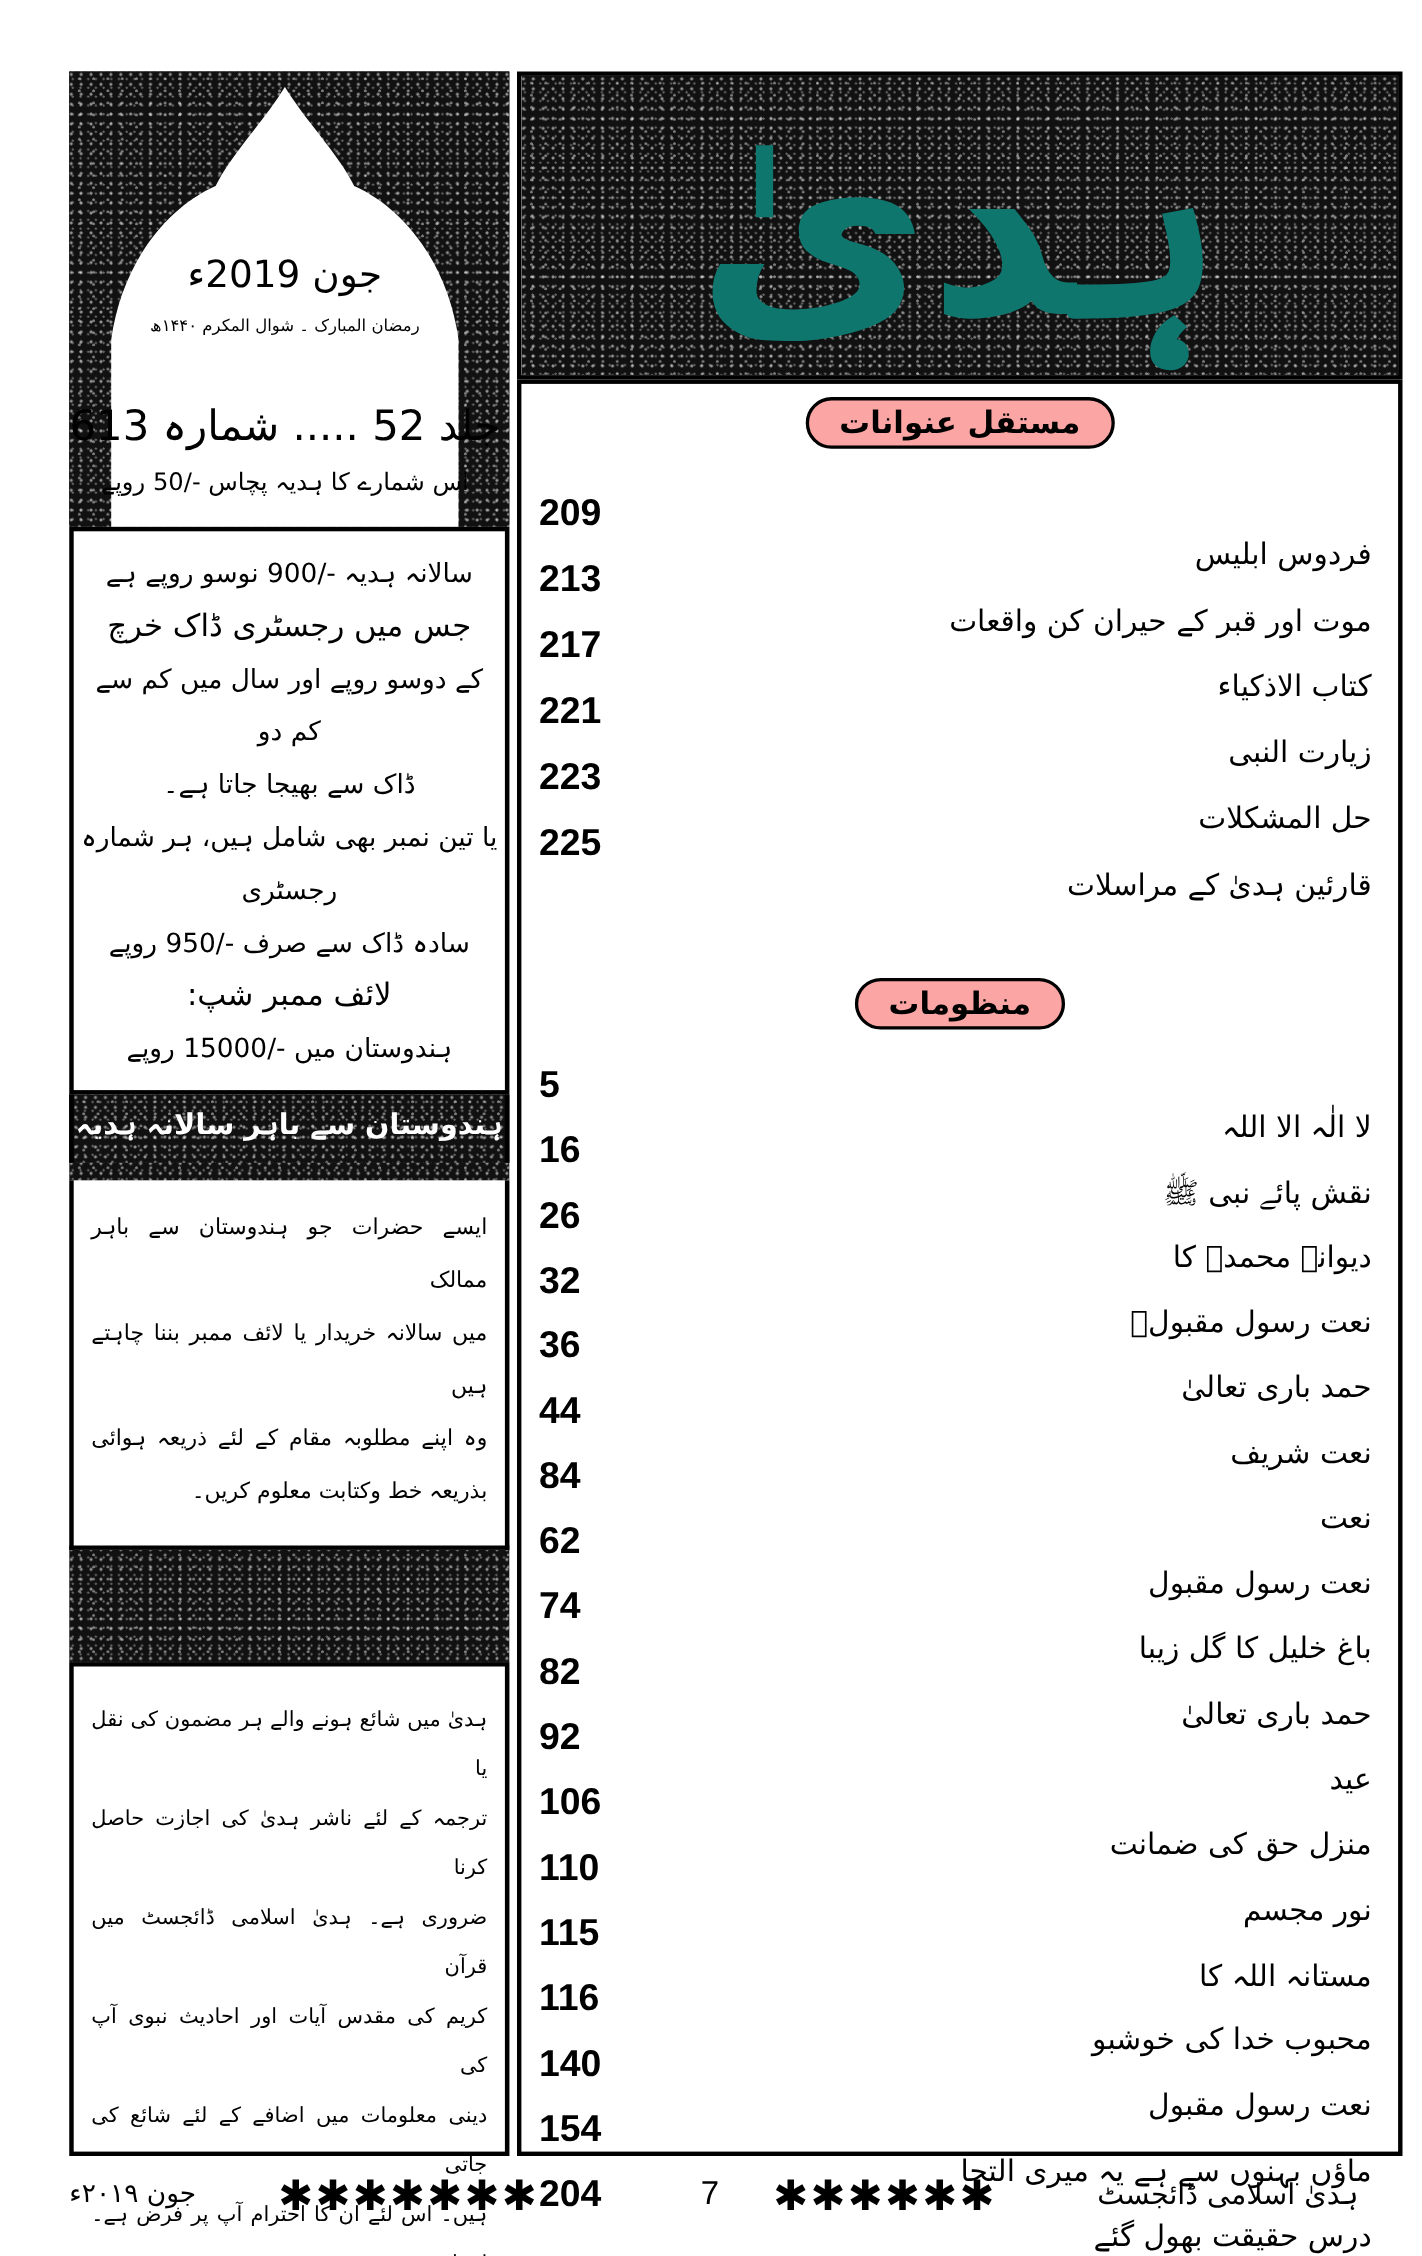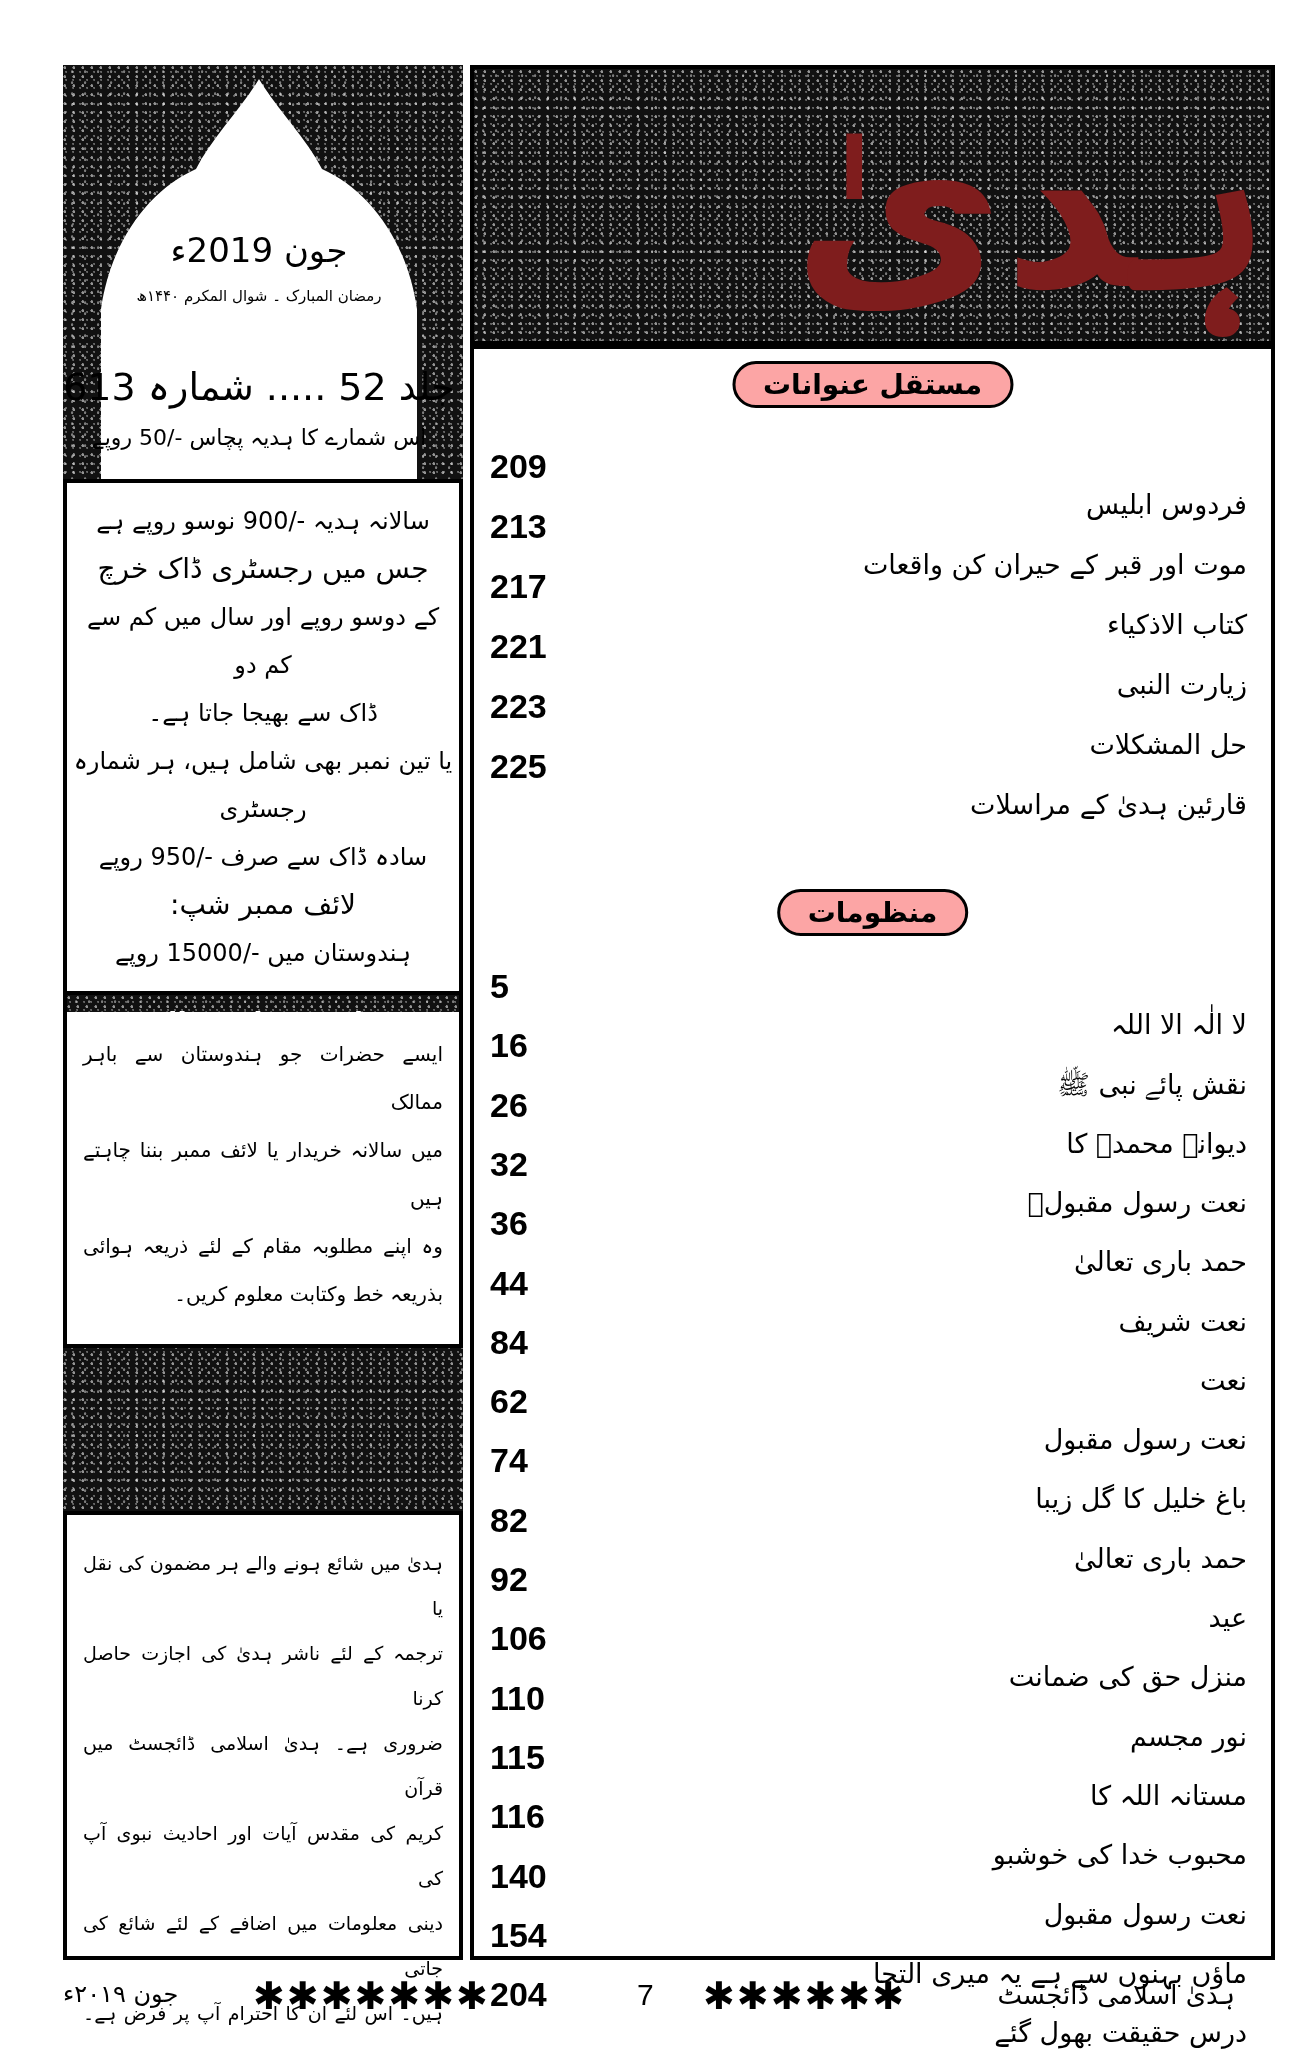--- a/index.html
+++ b/index.html
@@ -28,33 +28,33 @@
   #hijri-line { top: 222px; font-size: 15px; }
   #vol-line { top: 300px; font-size: 38px; }
   #price-line { top: 360px; font-size: 22px; }
 
   .lbox { position: absolute; left: 0; width: 400px; border: 4px solid #000; box-sizing: border-box; background:#fff; }
   #sub-box { top: 414px; height: 516px; padding: 14px 4px; }
   #sub-box .line { font-size: 24px; line-height: 48px; text-align: center; }
   #sub-box .line.big { font-size: 28px; }
   #foreign-banner { position: absolute; left: 0; top: 930px; width: 400px; height: 62px; box-sizing: border-box; border-left: 4px solid #000; border-right: 4px solid #000; }
   #foreign-banner span { position: absolute; left: 0; right: 0; top: 12px; text-align: center; color: #fff; font-size: 26px; font-weight: bold; }
-  #foreign-box { top: 947px; height: 336px; border-top: none; padding: 18px 16px; }
+  #foreign-box { top: 1008px; height: 336px; border-top: none; padding: 18px 16px; }
   #foreign-box .line { font-size: 20px; line-height: 48px; text-align: justify; text-align-last: justify; }
   #foreign-box .line.last { text-align-last: right; }
   #contact-box { top: 1328px; height: 120px; padding: 22px 10px 0 10px; }
   #contact-box .line { font-family: "Liberation Sans", sans-serif; font-size: 23px; line-height: 40px; white-space: nowrap; letter-spacing: -0.3px; }
   #copyright-box { top: 1446px; height: 449px; padding: 26px 16px; }
   #copyright-box .line { font-size: 19px; line-height: 45px; text-align: justify; text-align-last: justify; }
 
   
   #right-col { left: 470px; top: 65px; width: 805px; height: 1895px; }
   #masthead { position: absolute; left: 0; top: 0; width: 805px; height: 280px; border: 4px solid #000; box-sizing: border-box; overflow: hidden; }
   #masthead .noise-bg { position: absolute; inset: 0; }
-  #masthead-logo { position: absolute; left: 0; right: 0; top: 8px; text-align: right; color: #7f1d1d;
+  #masthead-logo { position: absolute; left: 0; right: 0; top: 8px; text-align: center; color: #0f766e;
                    font-size: 230px; line-height: 260px; font-weight: bold; letter-spacing: -6px; }
   #toc-box { position: absolute; left: 0; top: 280px; width: 805px; height: 1615px; border: 4px solid #000; box-sizing: border-box; }
   .section-pill { position: absolute; left: 50%; transform: translateX(-50%); border: 3px solid #000; border-radius: 40px;
                   padding: 4px 28px; font-size: 28px; font-weight: bold; background: #fca5a5; white-space: nowrap; }
   #pill-regular { top: 12px; }
   #pill-poems { top: 540px; }
   .toc-row { position: absolute; left: 0; width: 797px; height: 56px; }
   .toc-page { position: absolute; left: 16px; top: 8px; font-size: 34px; }
   .toc-title { position: absolute; right: 24px; top: 6px; font-size: 27px; white-space: nowrap; margin-top: 44px; }
 

